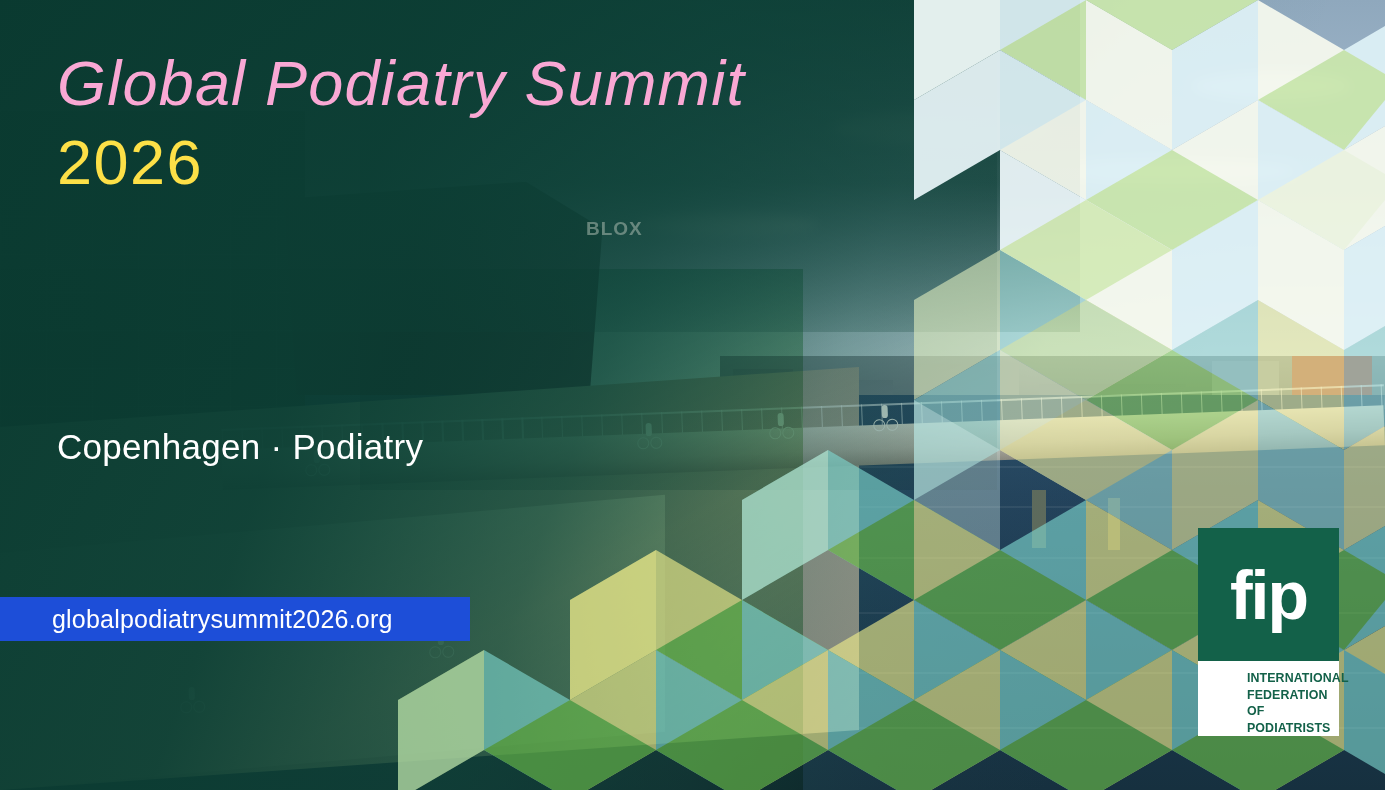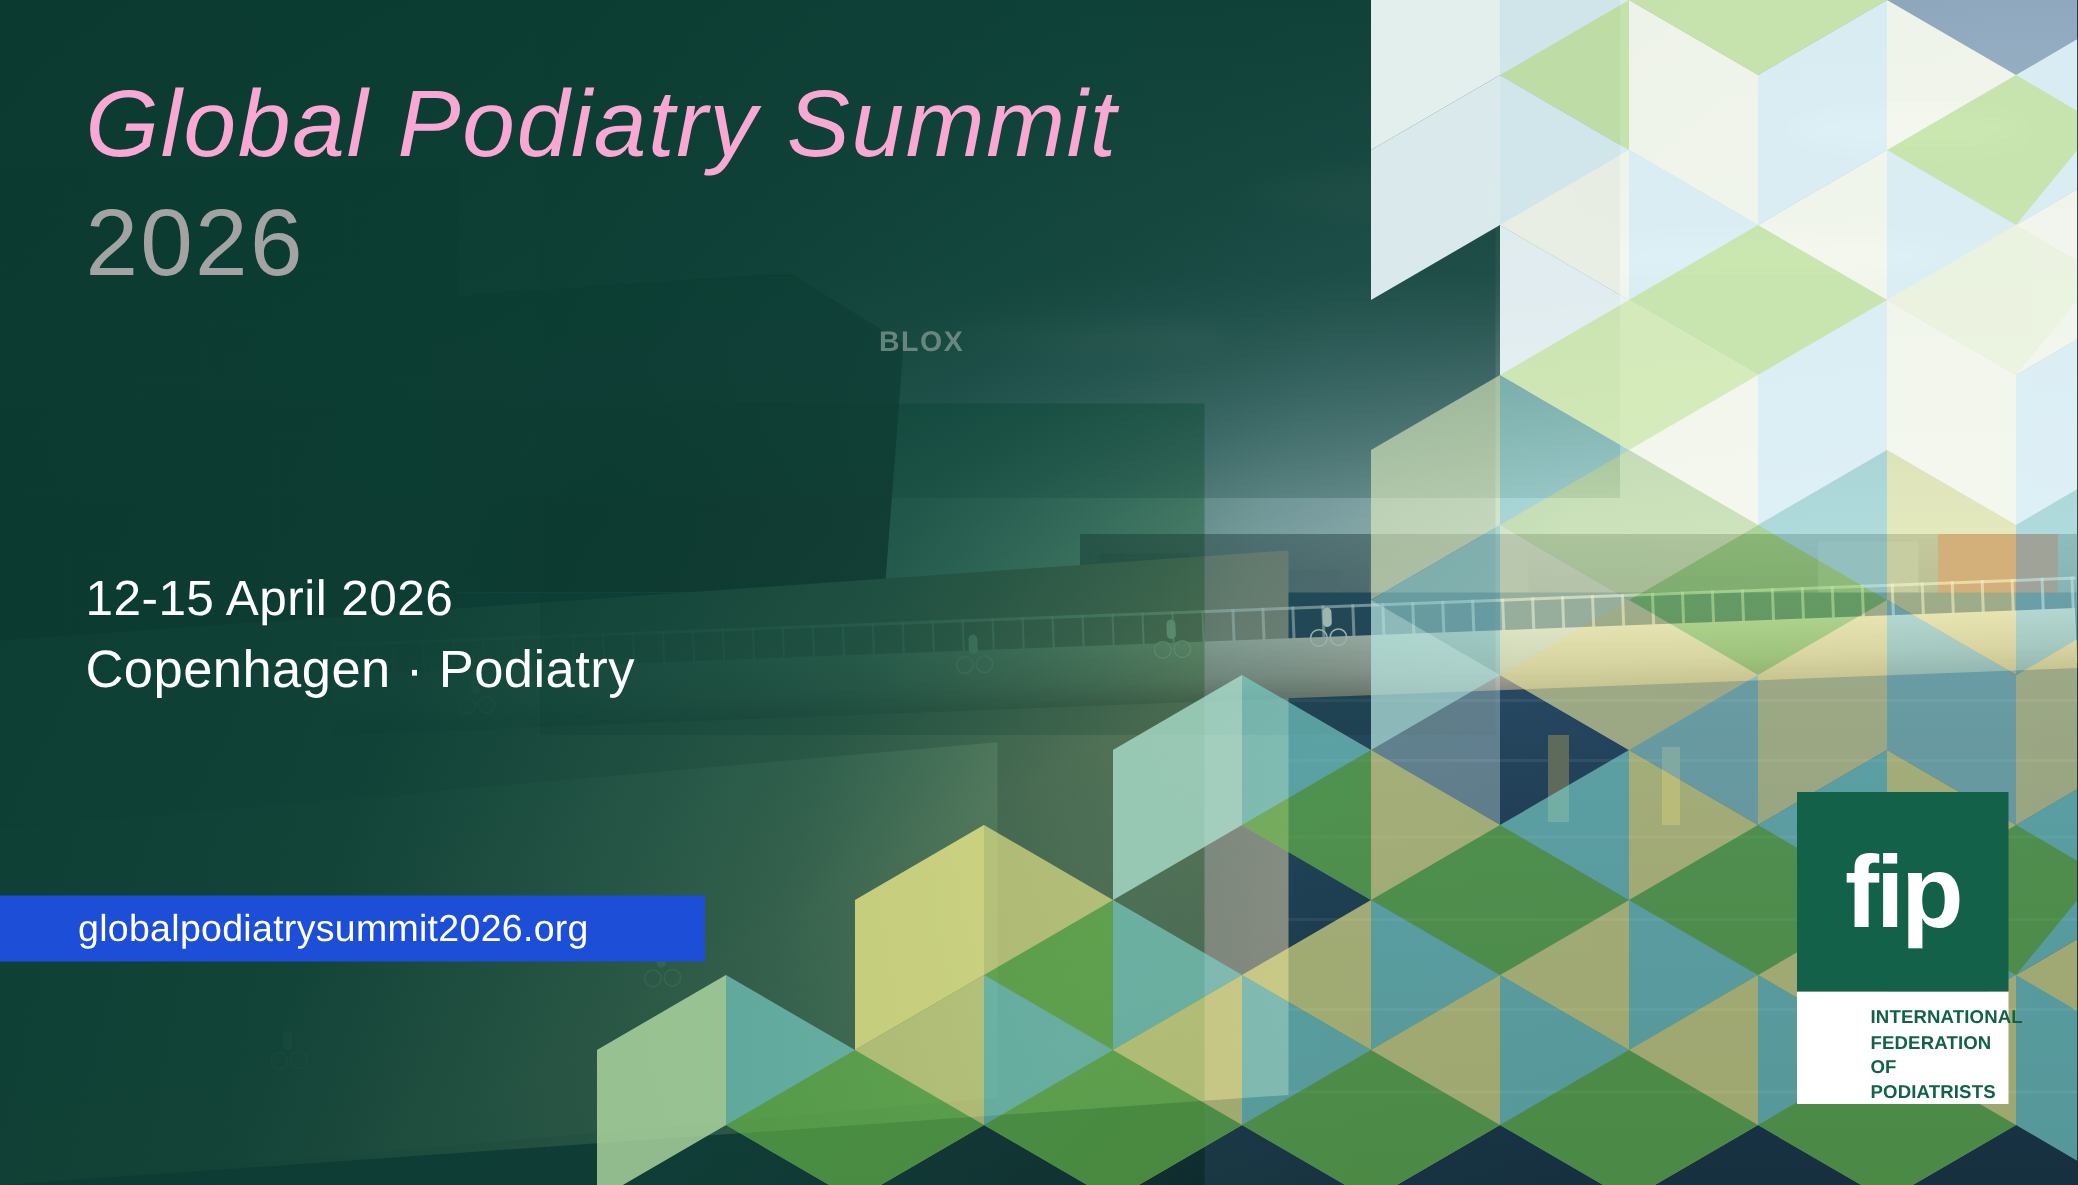--- a/index.html
+++ b/index.html
@@ -92,21 +92,21 @@
   .title{
     position:absolute;left:57px;top:52px;
     font-size:63px;line-height:1.0;
     font-weight:300;letter-spacing:1.2px;
     color:#f9a8d4;white-space:nowrap;font-style:italic;
   }
   .year{
     position:absolute;left:57px;top:131px;
     font-size:63px;line-height:1.0;
     font-weight:300;letter-spacing:1.5px;
-    color:#a3a3a3;
+    color:#fde047;
   }
   .tagline{
     position:absolute;left:57px;top:240px;
     font-size:35px;font-weight:300;letter-spacing:.4px;
     color:#eef3b6;white-space:nowrap;
   }
   .dateline{
     position:absolute;left:57px;top:380px;
     font-size:33px;font-weight:300;letter-spacing:.3px;color:#ffffff;
   }
@@ -341,21 +341,20 @@
       <g opacity="0.5">
         <polygon points="1000,-50 914,0 914,100 1000,50" fill="#dff2f7"></polygon>
       </g>
     </g>
   </svg>
 
   <div class="text-layer">
 
     <div class="title">Global Podiatry Summit</div>
     <div class="year">2026</div>
-    <div class="dateline">12-15 April 2026</div>
     <div class="placeline">Copenhagen · Podiatry</div>
 
     <div class="urlband">
       <span class="urltext">globalpodiatrysummit2026.org</span>
     </div>
 
     <div class="logo">
       <div class="logo-mark">
         <div class="logo-fip">fip</div>
       </div>

